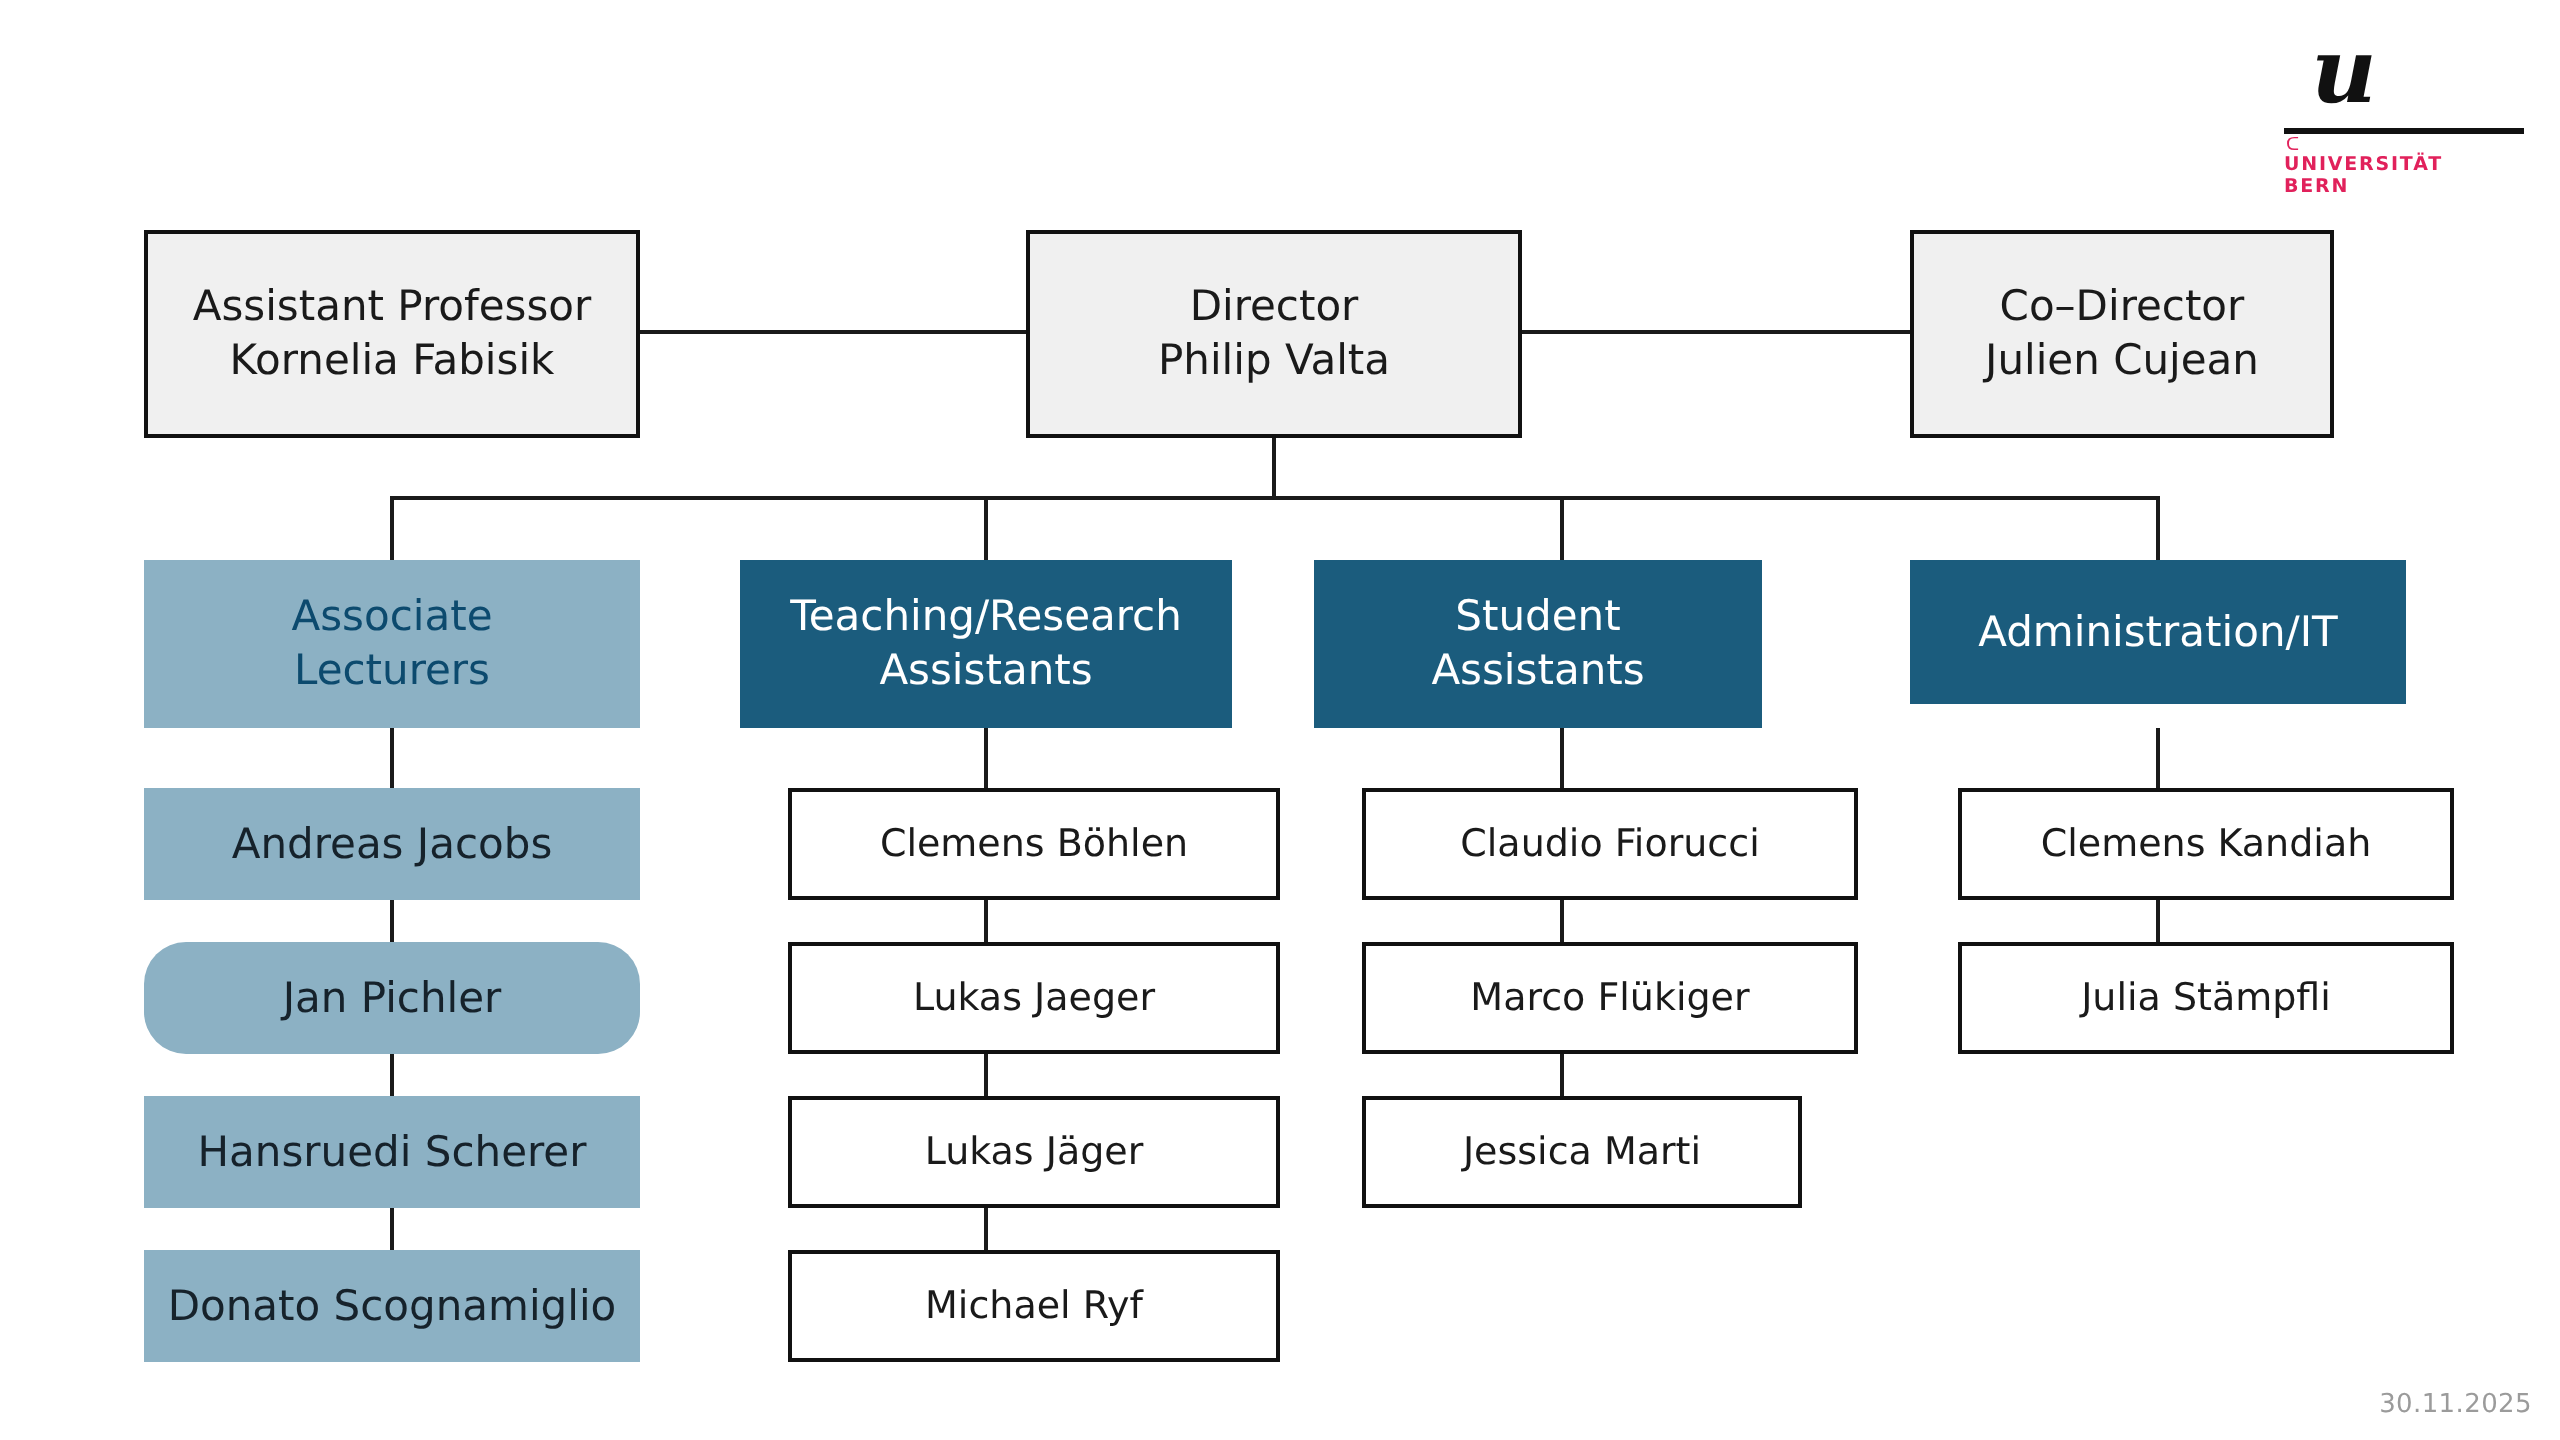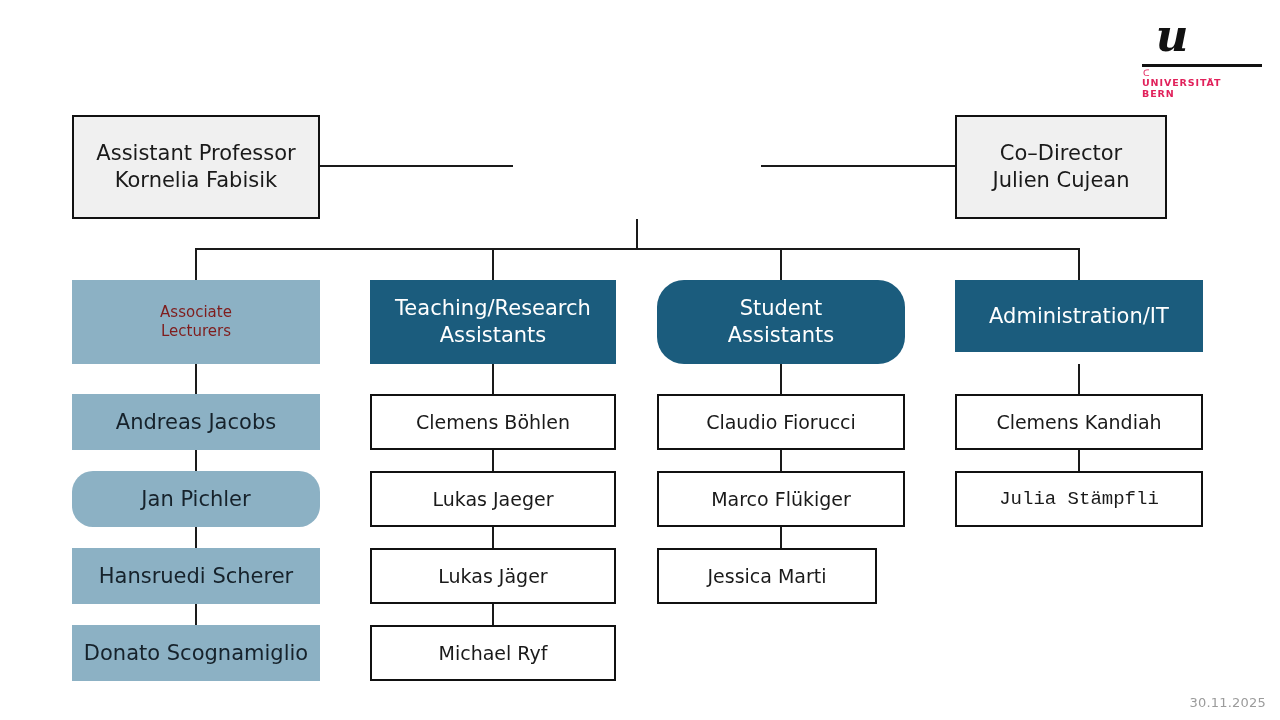--- a/index.html
+++ b/index.html
@@ -92,40 +92,41 @@
   }
   .node-exec {
     background: #f0f0f0;
     border: 2.5px solid #111111;
     font-size: 21px;
     color: #1a1a1a;
   }
   .node-head-light {
     background: #8cb1c4;
     border: none;
-    font-size: 15px;
-    color: #7f1d1d;
+    font-size: 21px;
+    color: #0c4a6e;
   }
   .node-head-dark {
     background: #1b5c7d;
     border: none;
     font-size: 21px;
     color: #ffffff;
   }
   .node-leaf-light {
     background: #8cb1c4;
     border: none;
     font-size: 21px;
     color: #16222b;
   }
   .node-leaf-plain {
     background: #ffffff;
     border: 2.5px solid #111111;
     font-size: 19px;
     color: #1a1a1a;
+    margin-left: 24px;
   }
 
   
   #date-stamp {
     position: absolute;
     right: 14px;
     bottom: 10px;
     font-size: 13px;
     color: #9b9b9b;
     letter-spacing: 0.2px;
@@ -169,38 +170,40 @@
 Assistants</div>
       <div class="conn conn-v" style="left: 492px; top: 364px; height: 30px;"></div>
       <div class="node node-leaf-plain" style="left: 370px; top: 394px; width: 246px; height: 56px;">Clemens Böhlen</div>
       <div class="conn conn-v" style="left: 492px; top: 450px; height: 21px;"></div>
       <div class="node node-leaf-plain" style="left: 370px; top: 471px; width: 246px; height: 56px;">Lukas Jaeger</div>
       <div class="conn conn-v" style="left: 492px; top: 527px; height: 21px;"></div>
       <div class="node node-leaf-plain" style="left: 370px; top: 548px; width: 246px; height: 56px;">Lukas Jäger</div>
       <div class="conn conn-v" style="left: 492px; top: 604px; height: 21px;"></div>
       <div class="node node-leaf-plain" style="left: 370px; top: 625px; width: 246px; height: 56px;">Michael Ryf</div>
       <div class="conn conn-v" style="left: 780px; top: 248px; height: 32px;"></div>
-      <div class="node node-head-dark" style="left: 657px; top: 280px; width: 248px; height: 84px; border-radius: 27px;">Student
+      <div class="node node-head-dark" style="left: 657px; top: 280px; width: 224px; height: 84px;">Student
 Assistants</div>
       <div class="conn conn-v" style="left: 780px; top: 364px; height: 30px;"></div>
       <div class="node node-leaf-plain" style="left: 657px; top: 394px; width: 248px; height: 56px;">Claudio Fiorucci</div>
       <div class="conn conn-v" style="left: 780px; top: 450px; height: 21px;"></div>
       <div class="node node-leaf-plain" style="left: 657px; top: 471px; width: 248px; height: 56px;">Marco Flükiger</div>
       <div class="conn conn-v" style="left: 780px; top: 527px; height: 21px;"></div>
       <div class="node node-leaf-plain" style="left: 657px; top: 548px; width: 220px; height: 56px;">Jessica Marti</div>
       <div class="conn conn-v" style="left: 1078px; top: 248px; height: 32px;"></div>
       <div class="node node-head-dark" style="left: 955px; top: 280px; width: 248px; height: 72px;">Administration/IT</div>
       <div class="conn conn-v" style="left: 1078px; top: 364px; height: 30px;"></div>
       <div class="node node-leaf-plain" style="left: 955px; top: 394px; width: 248px; height: 56px;">Clemens Kandiah</div>
       <div class="conn conn-v" style="left: 1078px; top: 450px; height: 21px;"></div>
-      <div class="node node-leaf-plain" style="left: 955px; top: 471px; width: 248px; height: 56px; font-family: Liberation Mono, monospace;">Julia Stämpfli</div>
+      <div class="node node-leaf-plain" style="left: 955px; top: 471px; width: 248px; height: 56px;">Julia Stämpfli</div>
     </div>
 
   <div class="node node-exec" style="left:72px; top:115px; width:248px; height:104px;">Assistant Professor
 Kornelia Fabisik</div>
 
+  <div class="node node-exec" style="left:513px; top:115px; width:248px; height:104px;">Director
+Philip Valta</div>
 
   <div class="node node-exec" style="left:955px; top:115px; width:212px; height:104px;">Co–Director
 Julien Cujean</div>
 
   <div id="date-stamp">30.11.2025</div>
 
 </div>
 
 </body></html>

